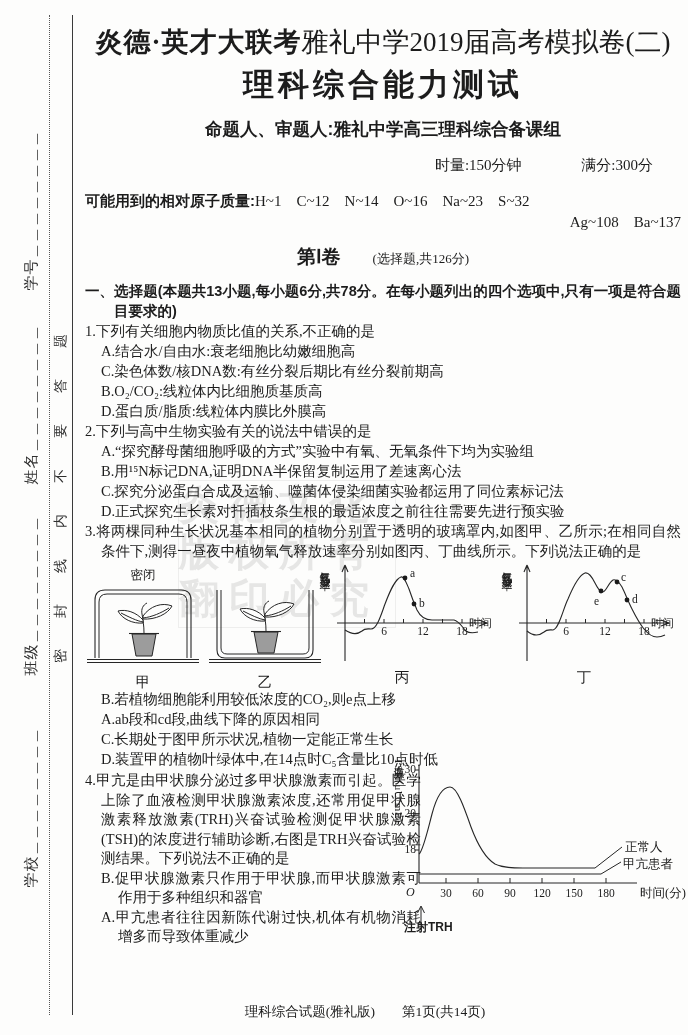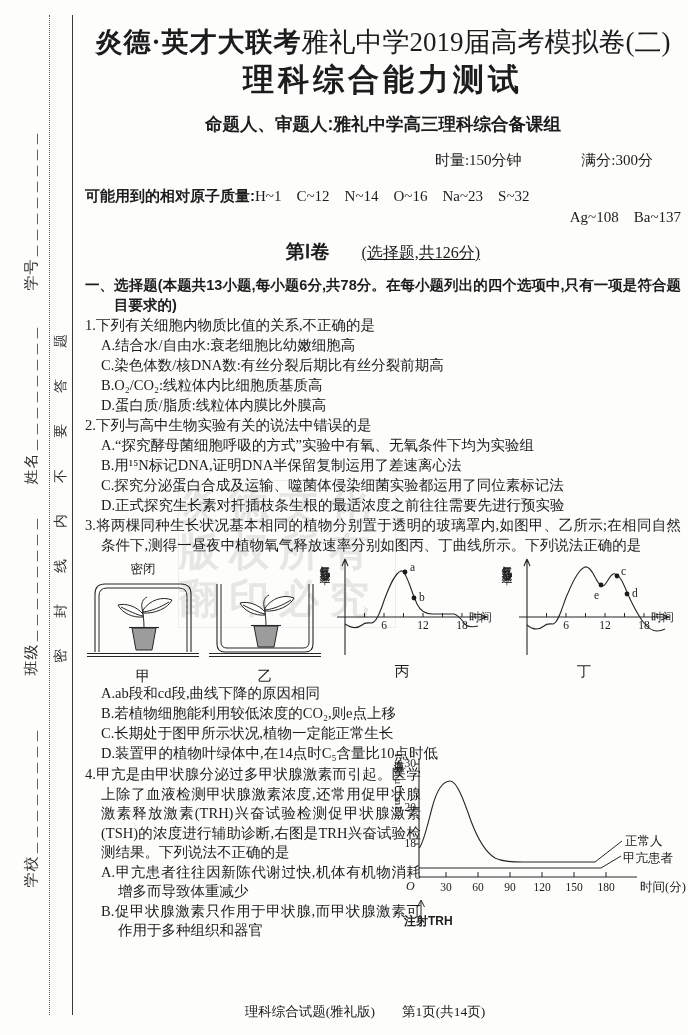--- a/index.html
+++ b/index.html
@@ -15,34 +15,34 @@
   .sl-0{left:-64px;top:187px;} .sl-1{left:-64px;top:381px;} .sl-2{left:-64px;top:572px;} .sl-3{left:-64px;top:784px;}
   
   .watermark{position:absolute;left:178px;top:480px;width:216px;height:146px;z-index:0;
         border:1px solid rgba(0,0,0,0.06);color:rgba(110,110,110,0.16);
         font-family:"Liberation Sans",sans-serif;font-weight:bold;}
   .watermark div{font-size:40px;line-height:47px;letter-spacing:10px;}
   
   .content{position:absolute;left:85px;top:0;width:596px;z-index:1;}
   .title1{margin-top:24px;text-align:center;font-size:27px;line-height:36px;white-space:nowrap;}
   .brand{font-weight:bold;letter-spacing:1px;}
-  .title2{text-align:center;font-size:31px;line-height:40px;font-weight:bold;
+  .title2{margin-top:5px;text-align:center;font-size:31px;line-height:40px;font-weight:bold;
         font-family:"Liberation Sans",sans-serif;letter-spacing:4px;}
   .setter{margin-top:12px;text-align:center;font-size:17.5px;line-height:24px;font-weight:bold;
         font-family:"Liberation Sans",sans-serif;}
   .duration{margin-top:14px;text-align:right;font-size:15px;line-height:20px;}
   .duration span{margin:0 28px;}
   .notice{margin-top:18px;font-family:"Liberation Sans",sans-serif;font-weight:bold;font-size:14.5px;
         line-height:22px;text-indent:2em;text-align:justify;}
   .massline{margin-top:15px;font-size:15px;line-height:21px;}
   .masslabel{font-family:"Liberation Sans",sans-serif;font-weight:bold;}
   .massline2{padding-left:210px;font-size:15px;line-height:21px;text-align:right;}
   .volume{margin-top:9px;text-align:center;line-height:30px;}
   .volume .v1{font-size:19px;font-weight:bold;font-family:"Liberation Sans",sans-serif;}
-  .volume .v2{font-size:16px;margin-left:28px;text-decoration:underline;}
+  .volume .v2{font-size:13px;margin-left:28px;}
   .section-head{margin-top:7px;font-family:"Liberation Sans",sans-serif;font-weight:bold;font-size:14.5px;
         line-height:20px;padding-left:2em;text-indent:-2em;text-align:justify;}
   .stem{font-size:14.5px;line-height:20px;padding-left:16px;text-indent:-16px;text-align:justify;}
   .opt{font-size:14.5px;line-height:20px;padding-left:33px;text-indent:-17px;text-align:justify;}
   
   .figrow{position:relative;height:126px;margin-top:2px;}
   .device{position:absolute;width:112px;height:126px;}
   .dev-a{left:2px;top:6px;} .dev-b{left:124px;top:6px;}
   .sealed-lab{position:absolute;left:0;width:112px;top:-2px;text-align:center;font-size:12.5px;}
   .dev-svg{position:absolute;left:0;top:13px;}
@@ -210,31 +210,31 @@
           <span class="tick" style="left:96px;top:66px;">12</span>
           <span class="tick" style="left:135px;top:66px;">18</span>
           <span class="ptlab" style="left:95px;top:36px;">e</span>
           <span class="ptlab" style="left:122px;top:12px;">c</span>
           <span class="ptlab" style="left:133px;top:34px;">d</span>
           <span class="xlab" style="left:152px;top:57px;">时间</span>
           <div class="chart-cap">丁</div>
         </div>
       </div>
 
+      <div class="opt">B.若植物细胞能利用较低浓度的CO₂,则e点上移</div>
       <div class="opt">A.ab段和cd段,曲线下降的原因相同</div>
-      <div class="opt">B.若植物细胞能利用较低浓度的CO₂,则e点上移</div>
       <div class="opt">C.长期处于图甲所示状况,植物一定能正常生长</div>
       <div class="opt">D.装置甲的植物叶绿体中,在14点时C₅含量比10点时低</div>
     </div>
 
     <div class="q4">
       <div class="q4text">
         <div class="stem">4.甲亢是由甲状腺分泌过多甲状腺激素而引起。医学上除了血液检测甲状腺激素浓度,还常用促甲状腺激素释放激素(TRH)兴奋试验检测促甲状腺激素(TSH)的浓度进行辅助诊断,右图是TRH兴奋试验检测结果。下列说法不正确的是</div>
+        <div class="opt">B.促甲状腺激素只作用于甲状腺,而甲状腺激素可作用于多种组织和器官</div>
         <div class="opt">A.甲亢患者往往因新陈代谢过快,机体有机物消耗增多而导致体重减少</div>
-        <div class="opt">B.促甲状腺激素只作用于甲状腺,而甲状腺激素可作用于多种组织和器官</div>
       </div>
 
       <div class="q4fig">
         <svg width="302" height="204" viewBox="0 0 302 204">
           <path class="k" d="M28,8 V126"></path>
           <path class="k" d="M28,126 H246"></path>
           <path class="k2" d="M24,13 H28 M24,57 H28 M24,93 H28"></path>
           <path class="k2" d="M55,121 V126 M87,121 V126 M119,121 V126 M151,121 V126 M183,121 V126 M215,121 V126"></path>
           <path class="k" d="M28,97 C32,94 36,76 41,57 C46,38 52,30 59,30 C66,30 73,50 80,70 C86,86 94,101 104,107 C112,111 122,111 132,111 L204,111"></path>
           <path class="k2" d="M204,111 L231,90"></path>

